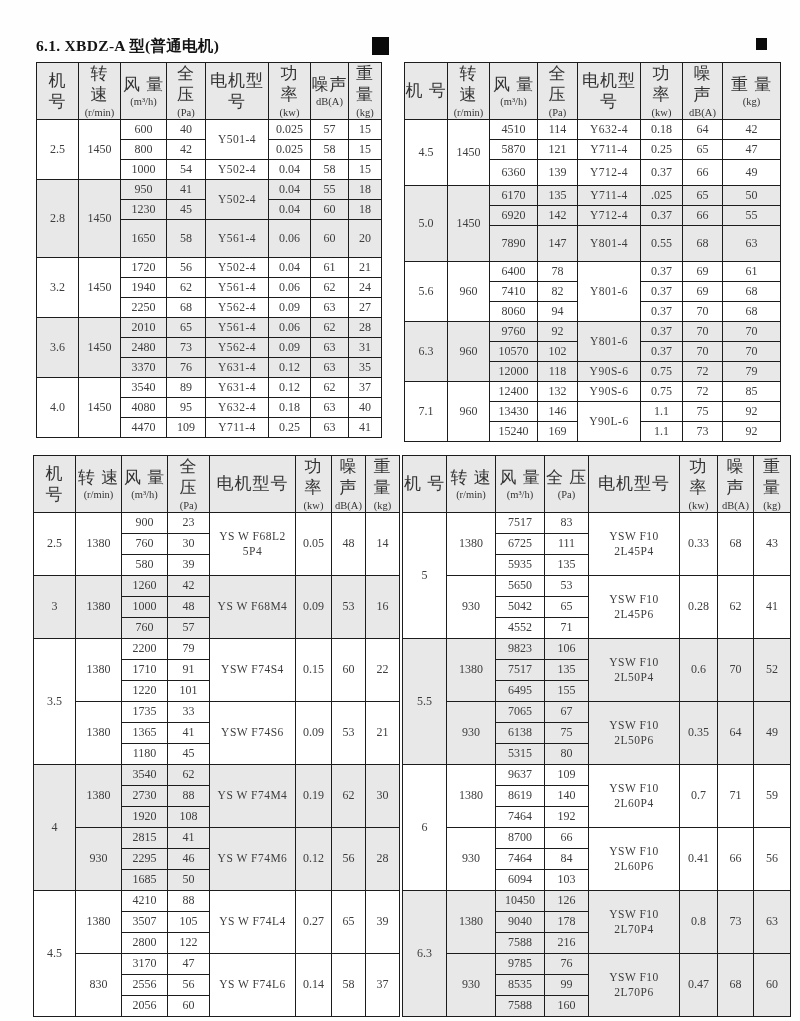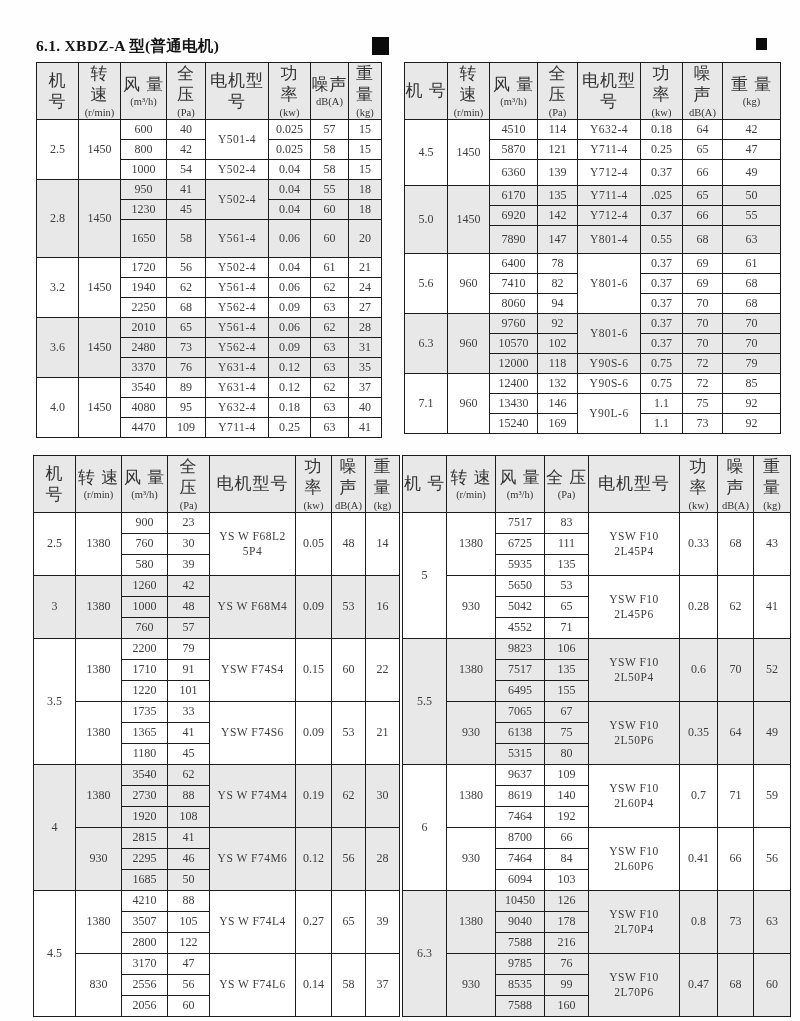--- a/index.html
+++ b/index.html
@@ -326,21 +326,21 @@
           <tr class="shaded" style="height: 20px;">
             <td>6920</td>
             <td>142</td>
             <td class="motor">
               <div>Y712-4</div>
             </td>
             <td>0.37</td>
             <td>66</td>
             <td>55</td>
           </tr>
-          <tr class="shaded" style="height: 28px;">
+          <tr class="shaded" style="height: 36px;">
             <td>7890</td>
             <td>147</td>
             <td class="motor">
               <div>Y801-4</div>
             </td>
             <td>0.55</td>
             <td>68</td>
             <td>63</td>
           </tr>
           <tr style="height: 20px;">

